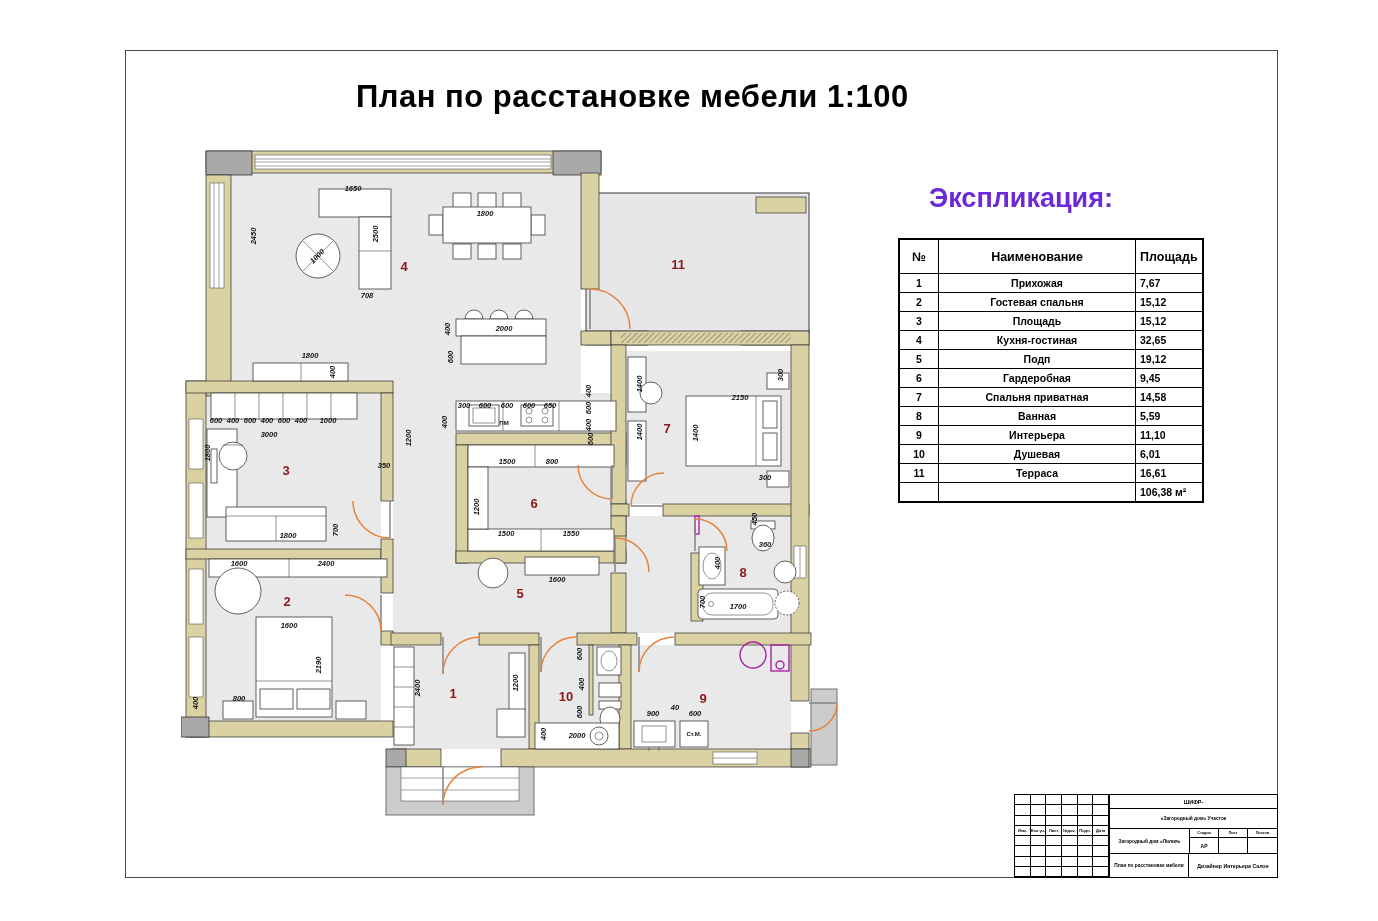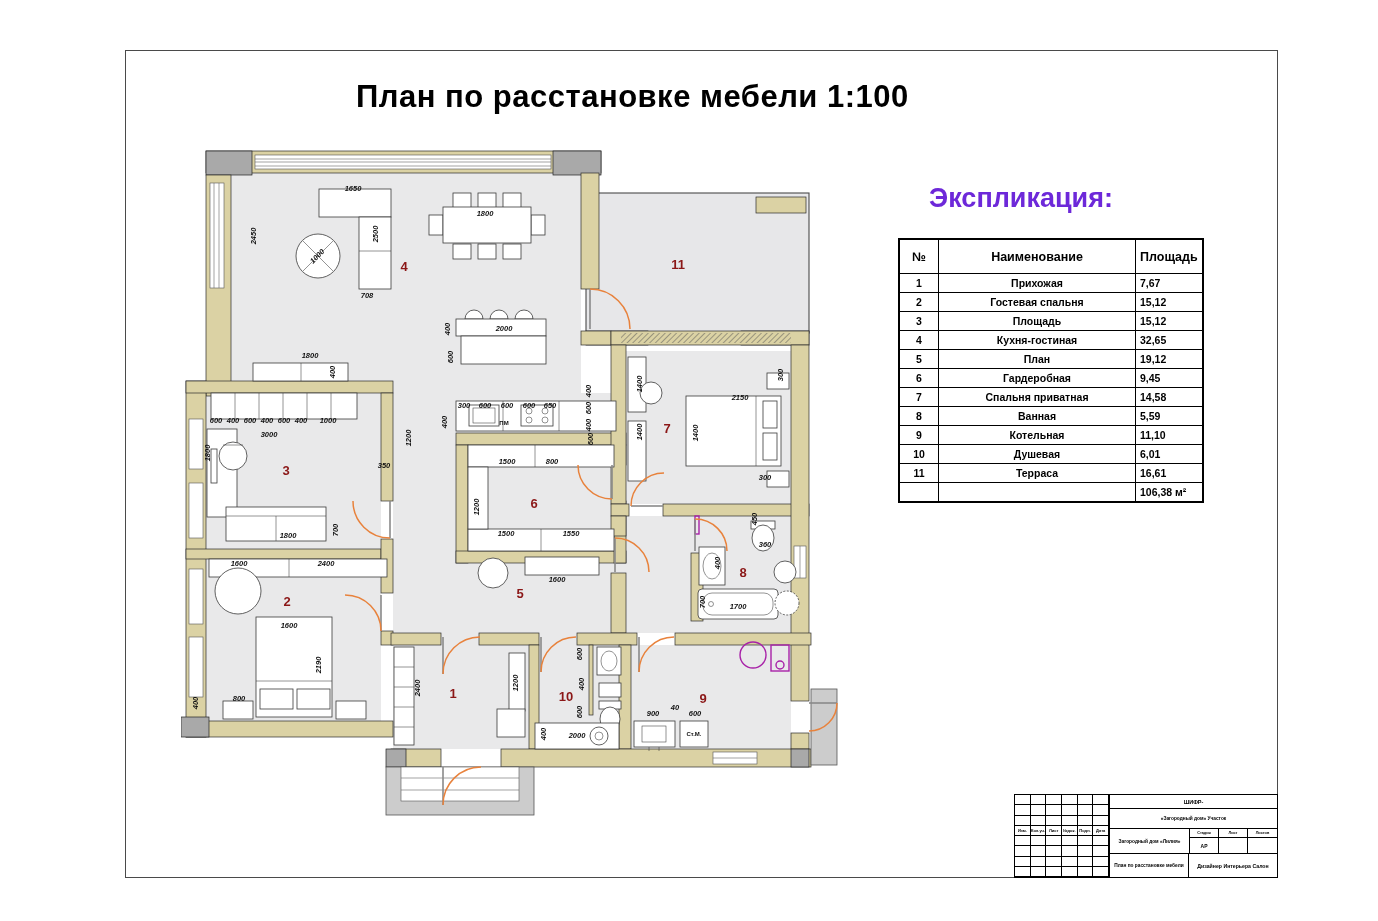--- a/index.html
+++ b/index.html
@@ -504,41 +504,41 @@
             <td class="c-name">Площадь</td>
             <td class="c-area">15,12</td>
           </tr>
           <tr>
             <td class="c-num">4</td>
             <td class="c-name">Кухня-гостиная</td>
             <td class="c-area">32,65</td>
           </tr>
           <tr>
             <td class="c-num">5</td>
-            <td class="c-name">План</td>
+            <td class="c-name">Подп</td>
             <td class="c-area">19,12</td>
           </tr>
           <tr>
             <td class="c-num">6</td>
             <td class="c-name">Гардеробная</td>
             <td class="c-area">9,45</td>
           </tr>
           <tr>
             <td class="c-num">7</td>
             <td class="c-name">Спальня приватная</td>
             <td class="c-area">14,58</td>
           </tr>
           <tr>
             <td class="c-num">8</td>
             <td class="c-name">Ванная</td>
             <td class="c-area">5,59</td>
           </tr>
           <tr>
             <td class="c-num">9</td>
-            <td class="c-name">Котельная</td>
+            <td class="c-name">Интерьера</td>
             <td class="c-area">11,10</td>
           </tr>
           <tr>
             <td class="c-num">10</td>
             <td class="c-name">Душевая</td>
             <td class="c-area">6,01</td>
           </tr>
           <tr>
             <td class="c-num">11</td>
             <td class="c-name">Терраса</td>

